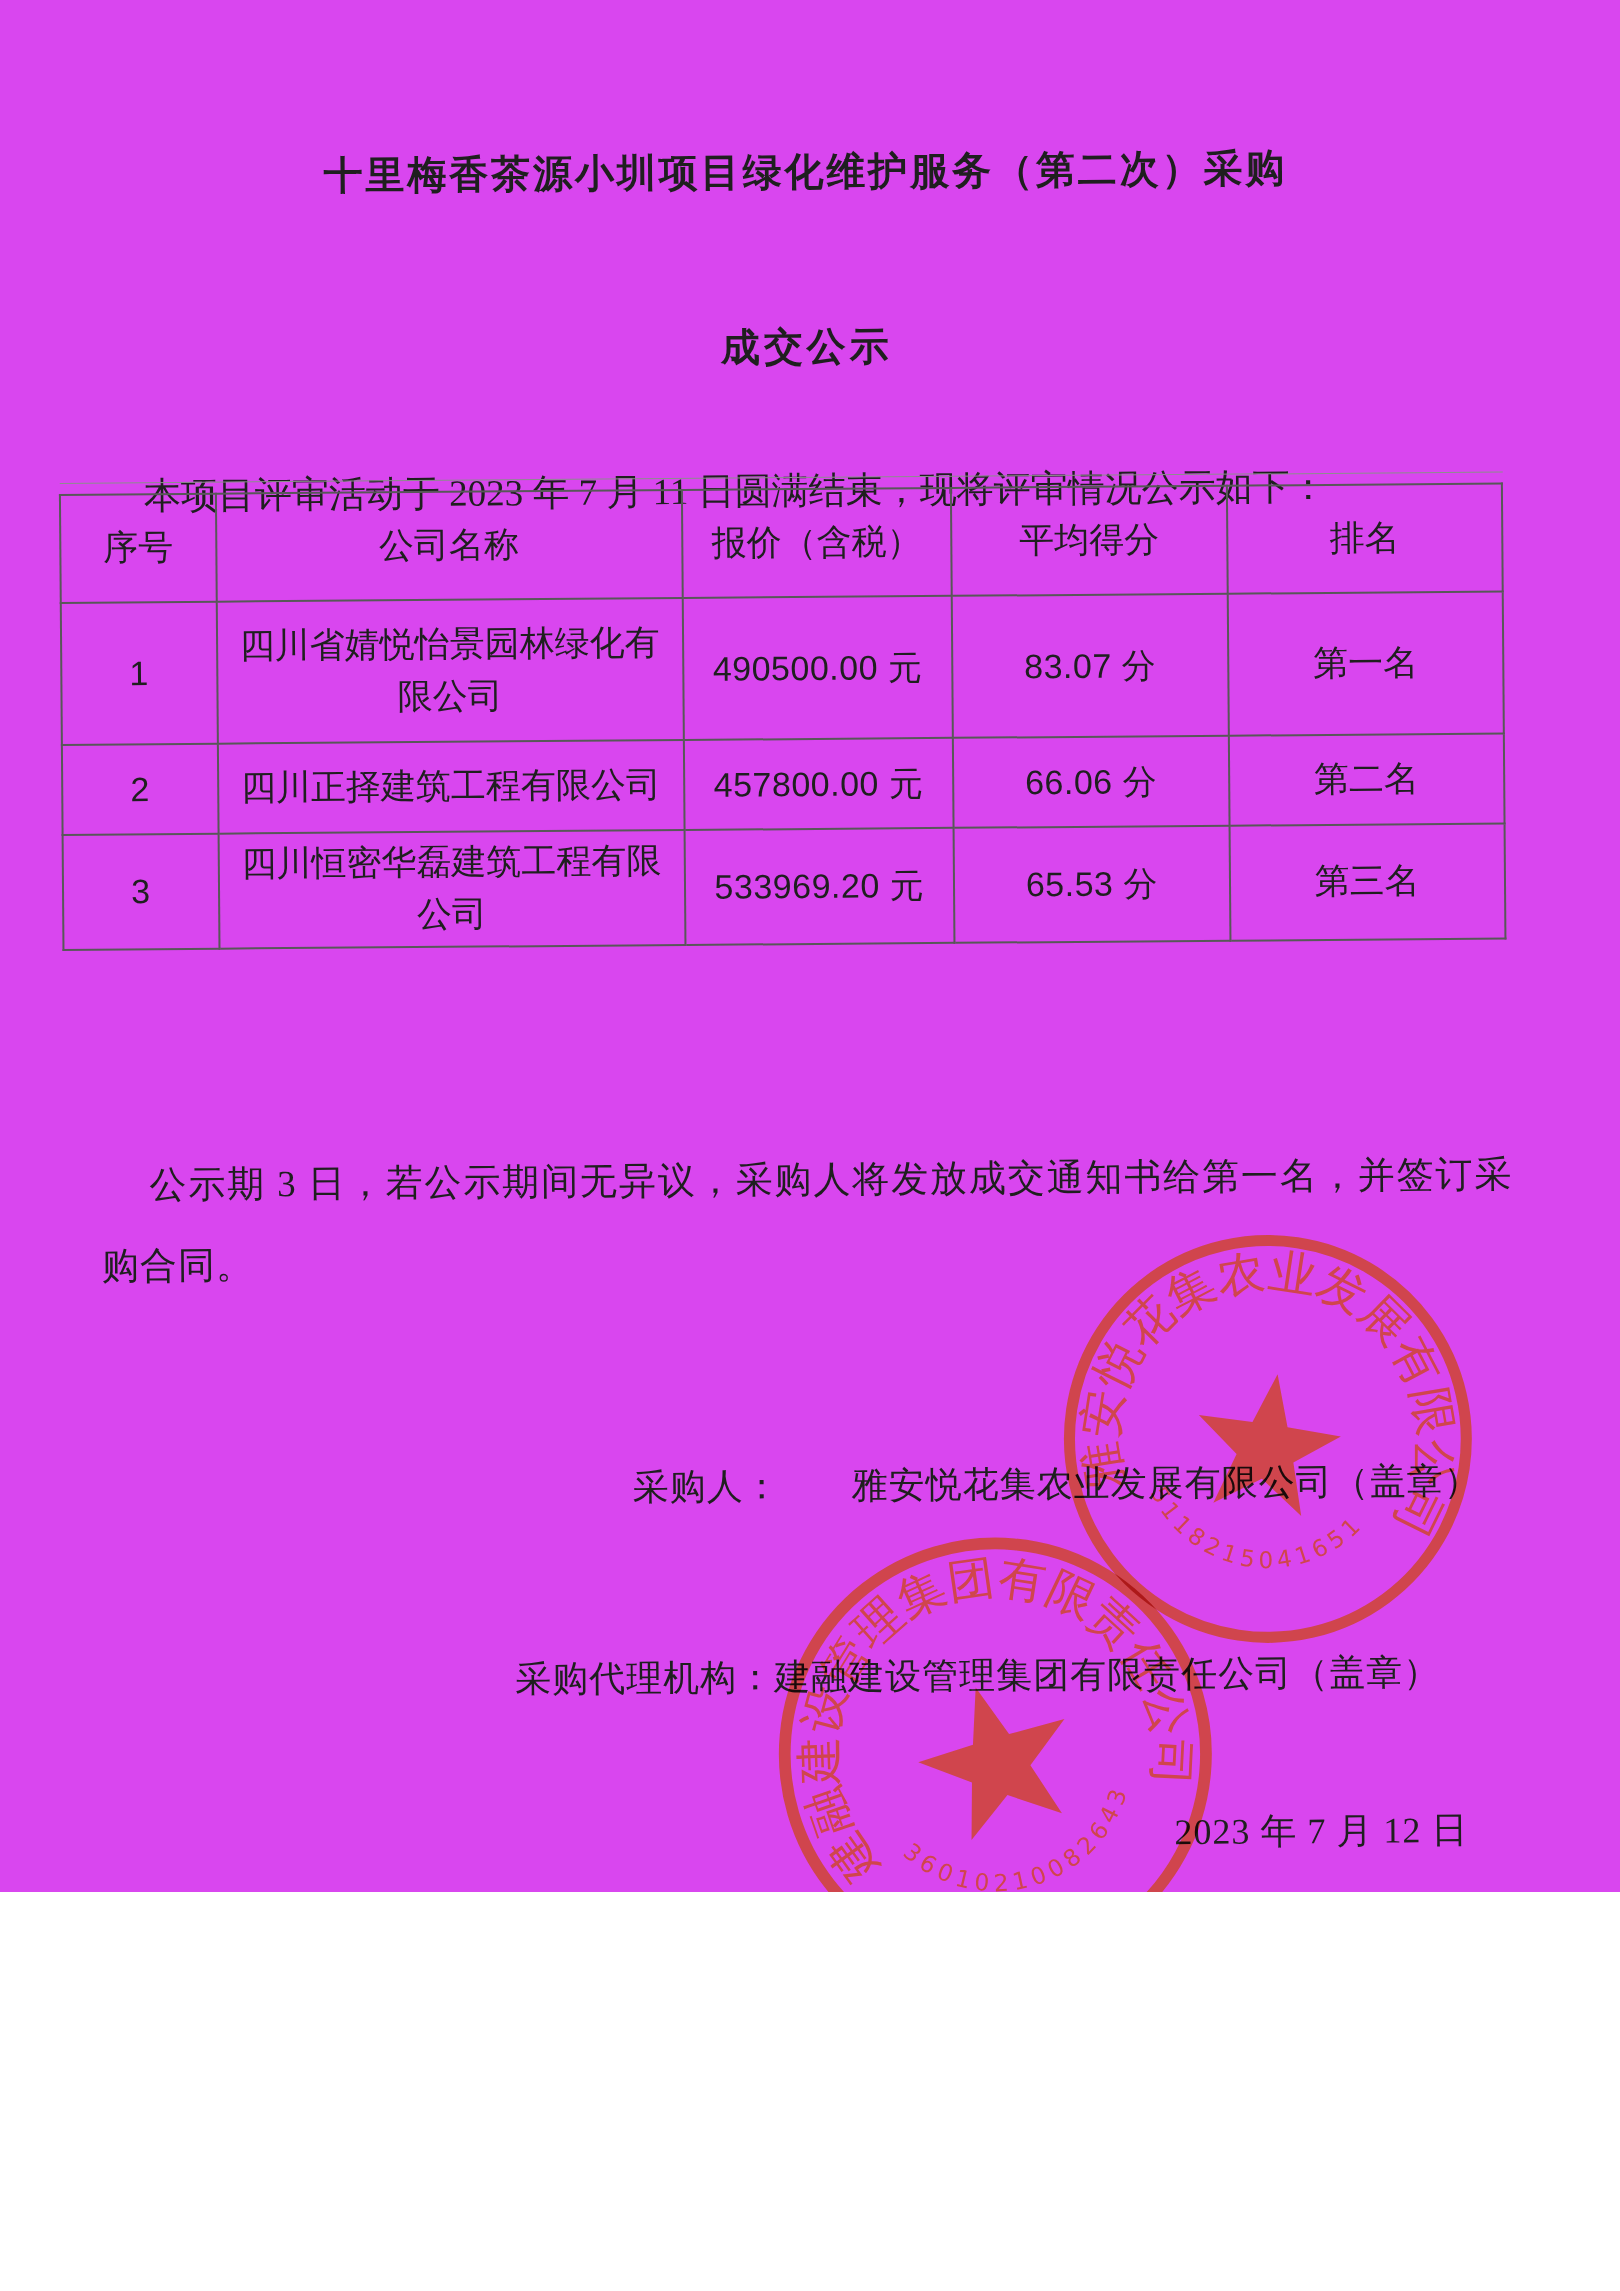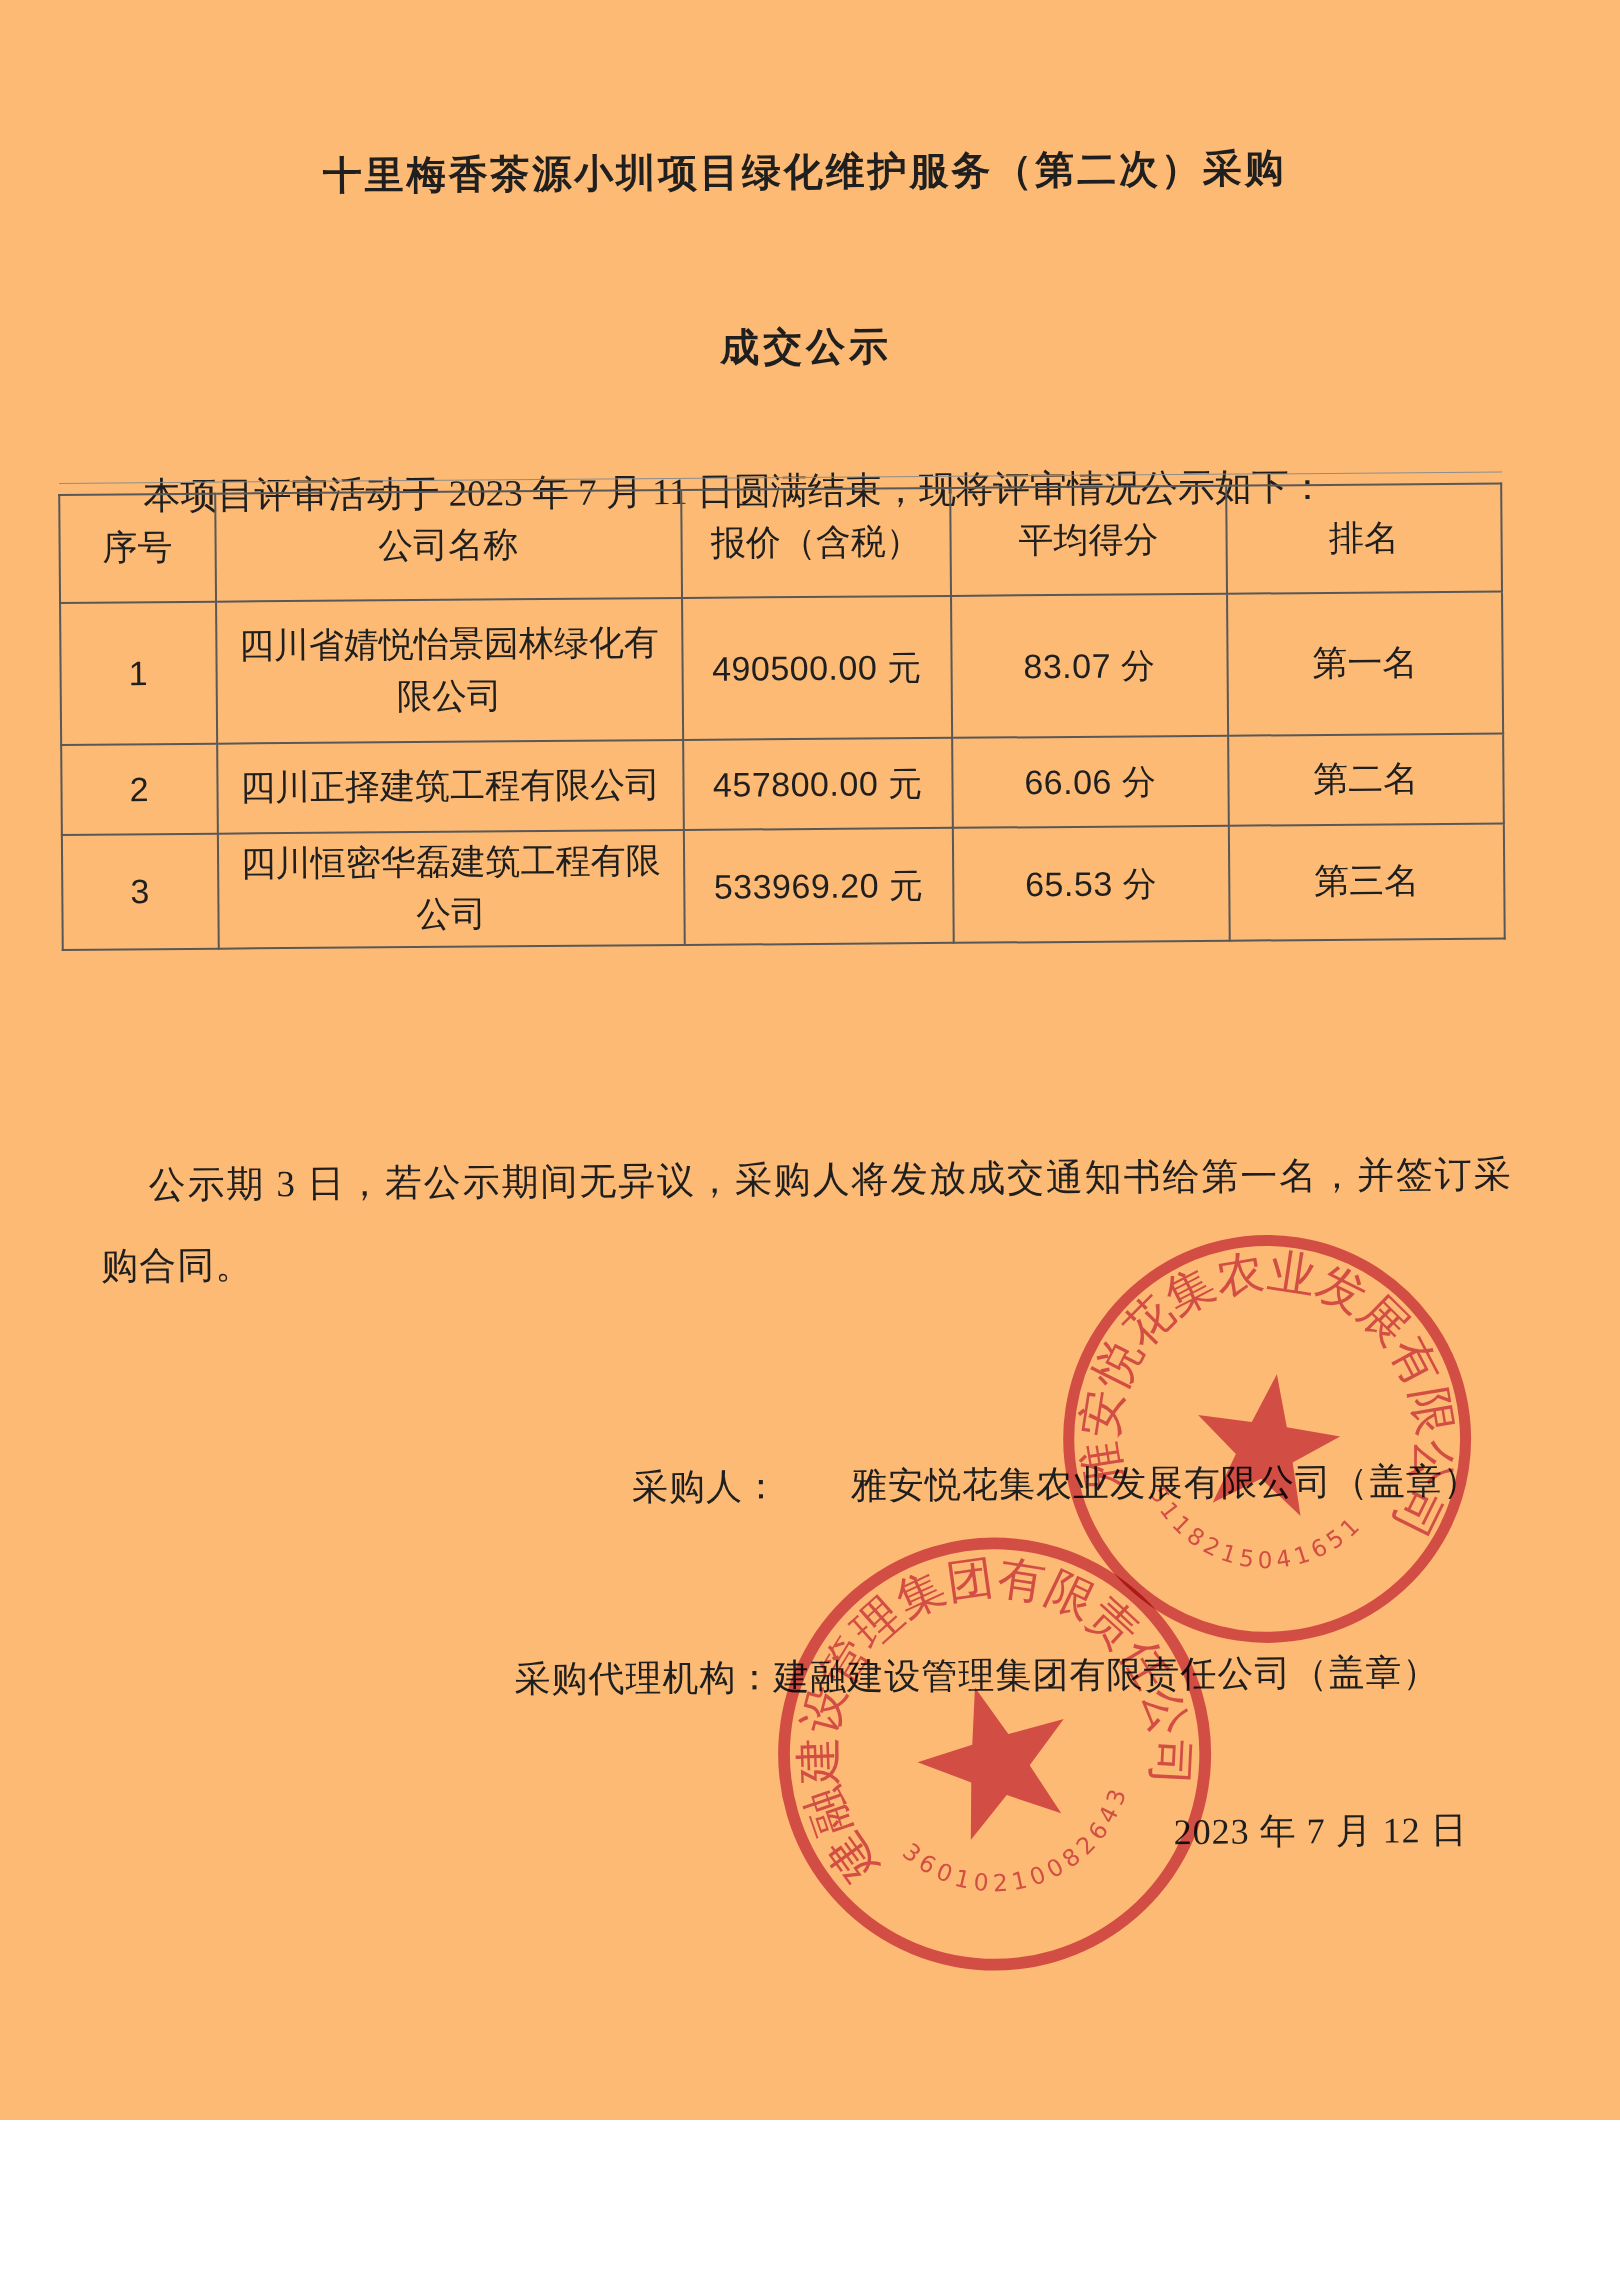--- a/index.html
+++ b/index.html
@@ -5,22 +5,22 @@
   html, body {
     margin: 0;
     padding: 0;
     background: #ffffff;
     font-family: "Liberation Serif", "DejaVu Serif", serif;
     color: #1f1f1f;
   }
   .page {
     position: relative;
     width: 1620px;
-    height: 2120px;
-    background: #fdba74;
+    height: 1892px;
+    background: #d946ef;
     overflow: hidden;
   }
   .sheet {
     position: absolute;
     inset: 0;
     transform: rotate(-0.45deg);
     transform-origin: 50% 40%;
   }
   .title {
     position: absolute;

